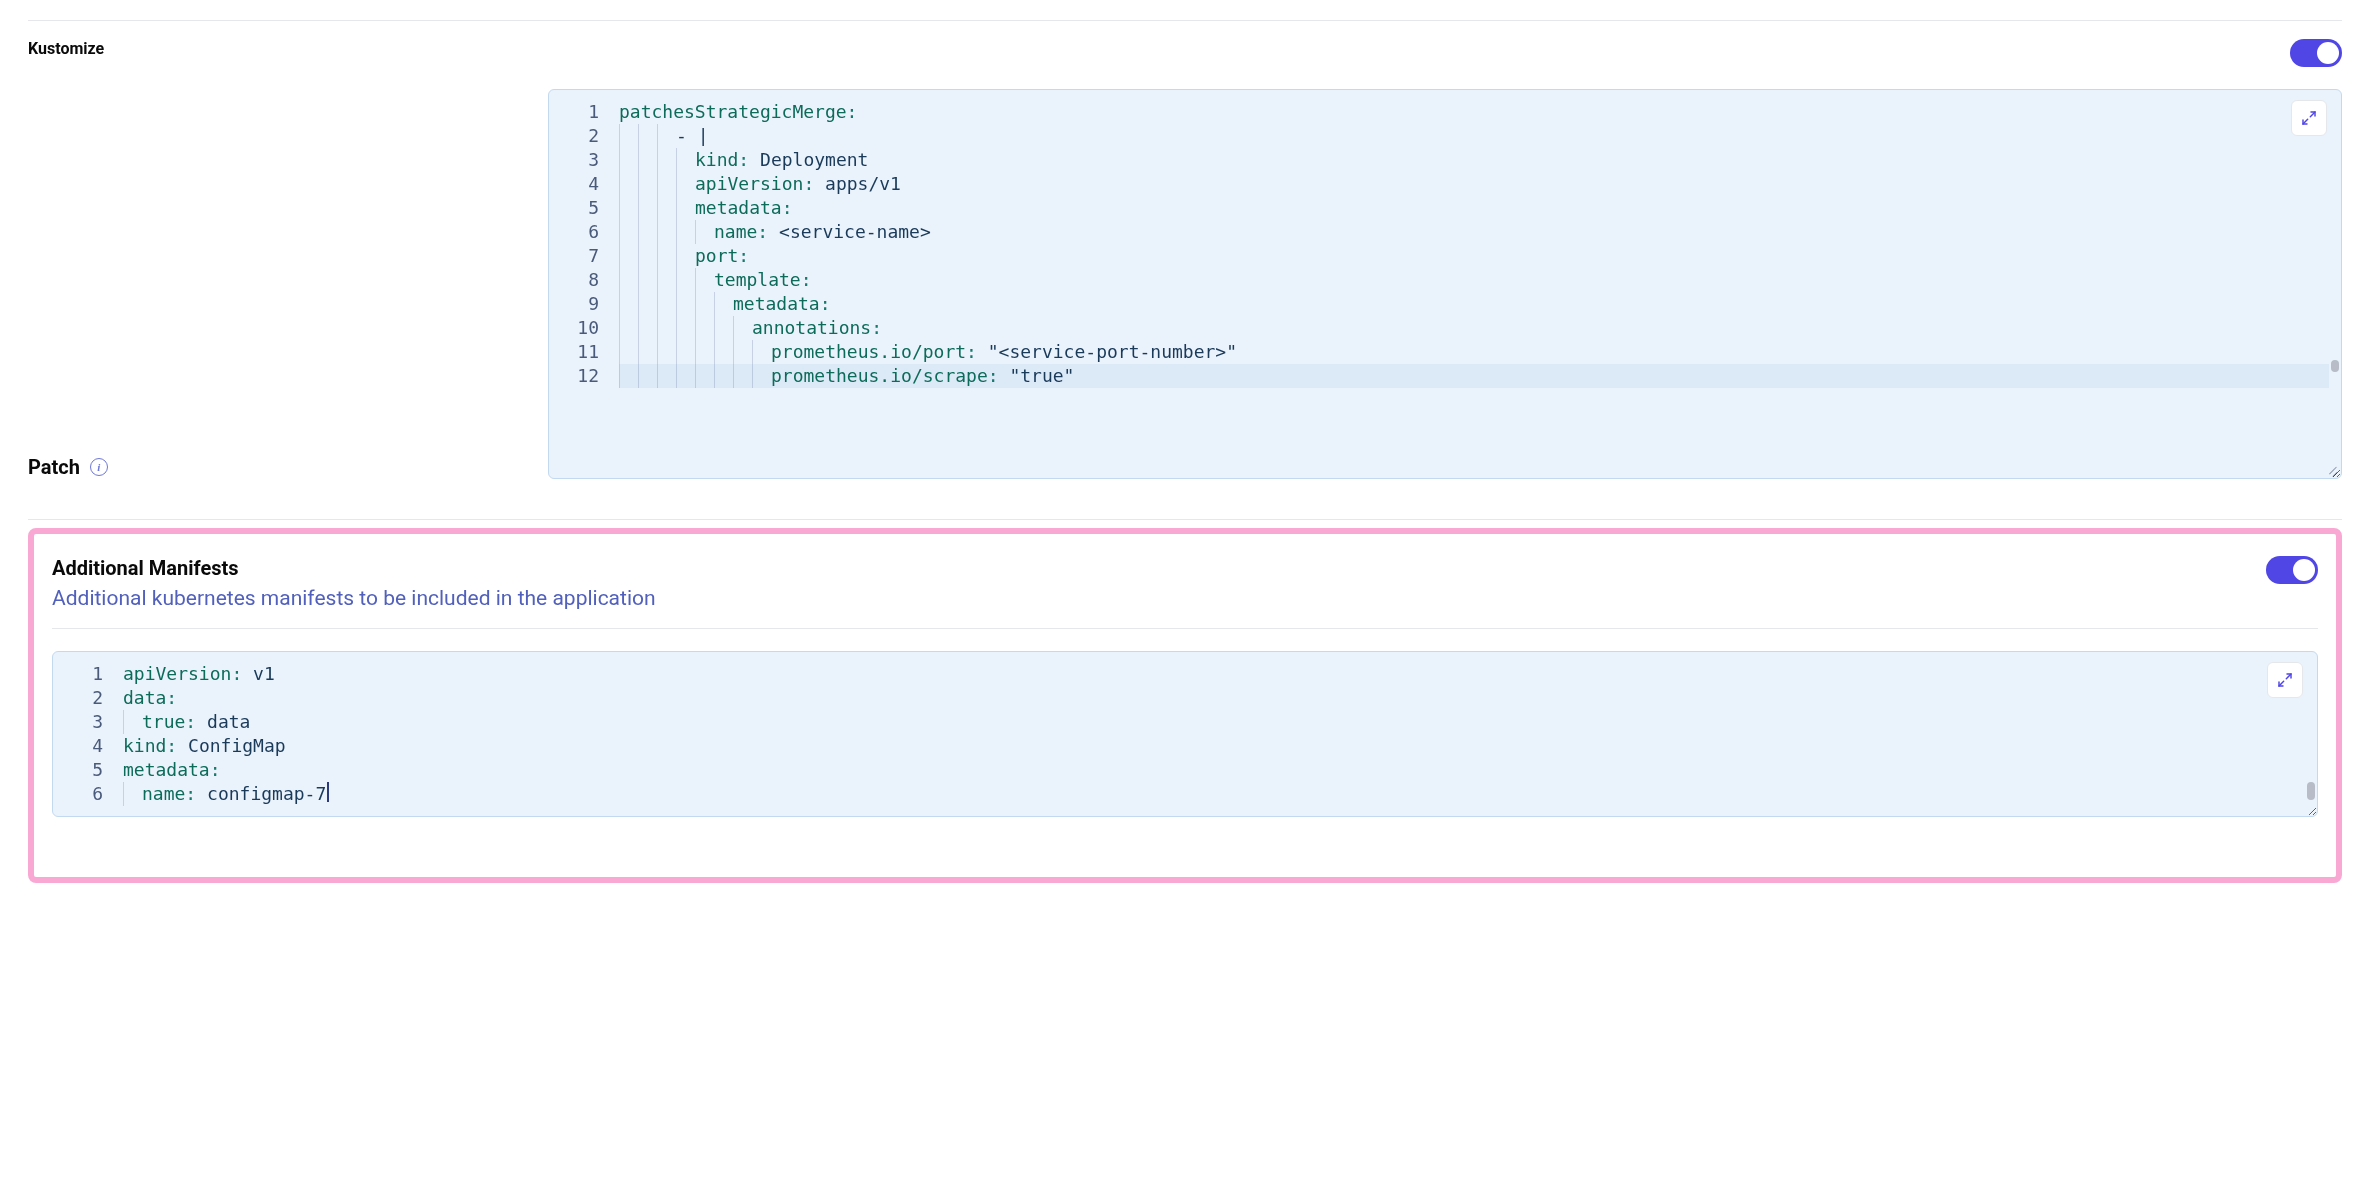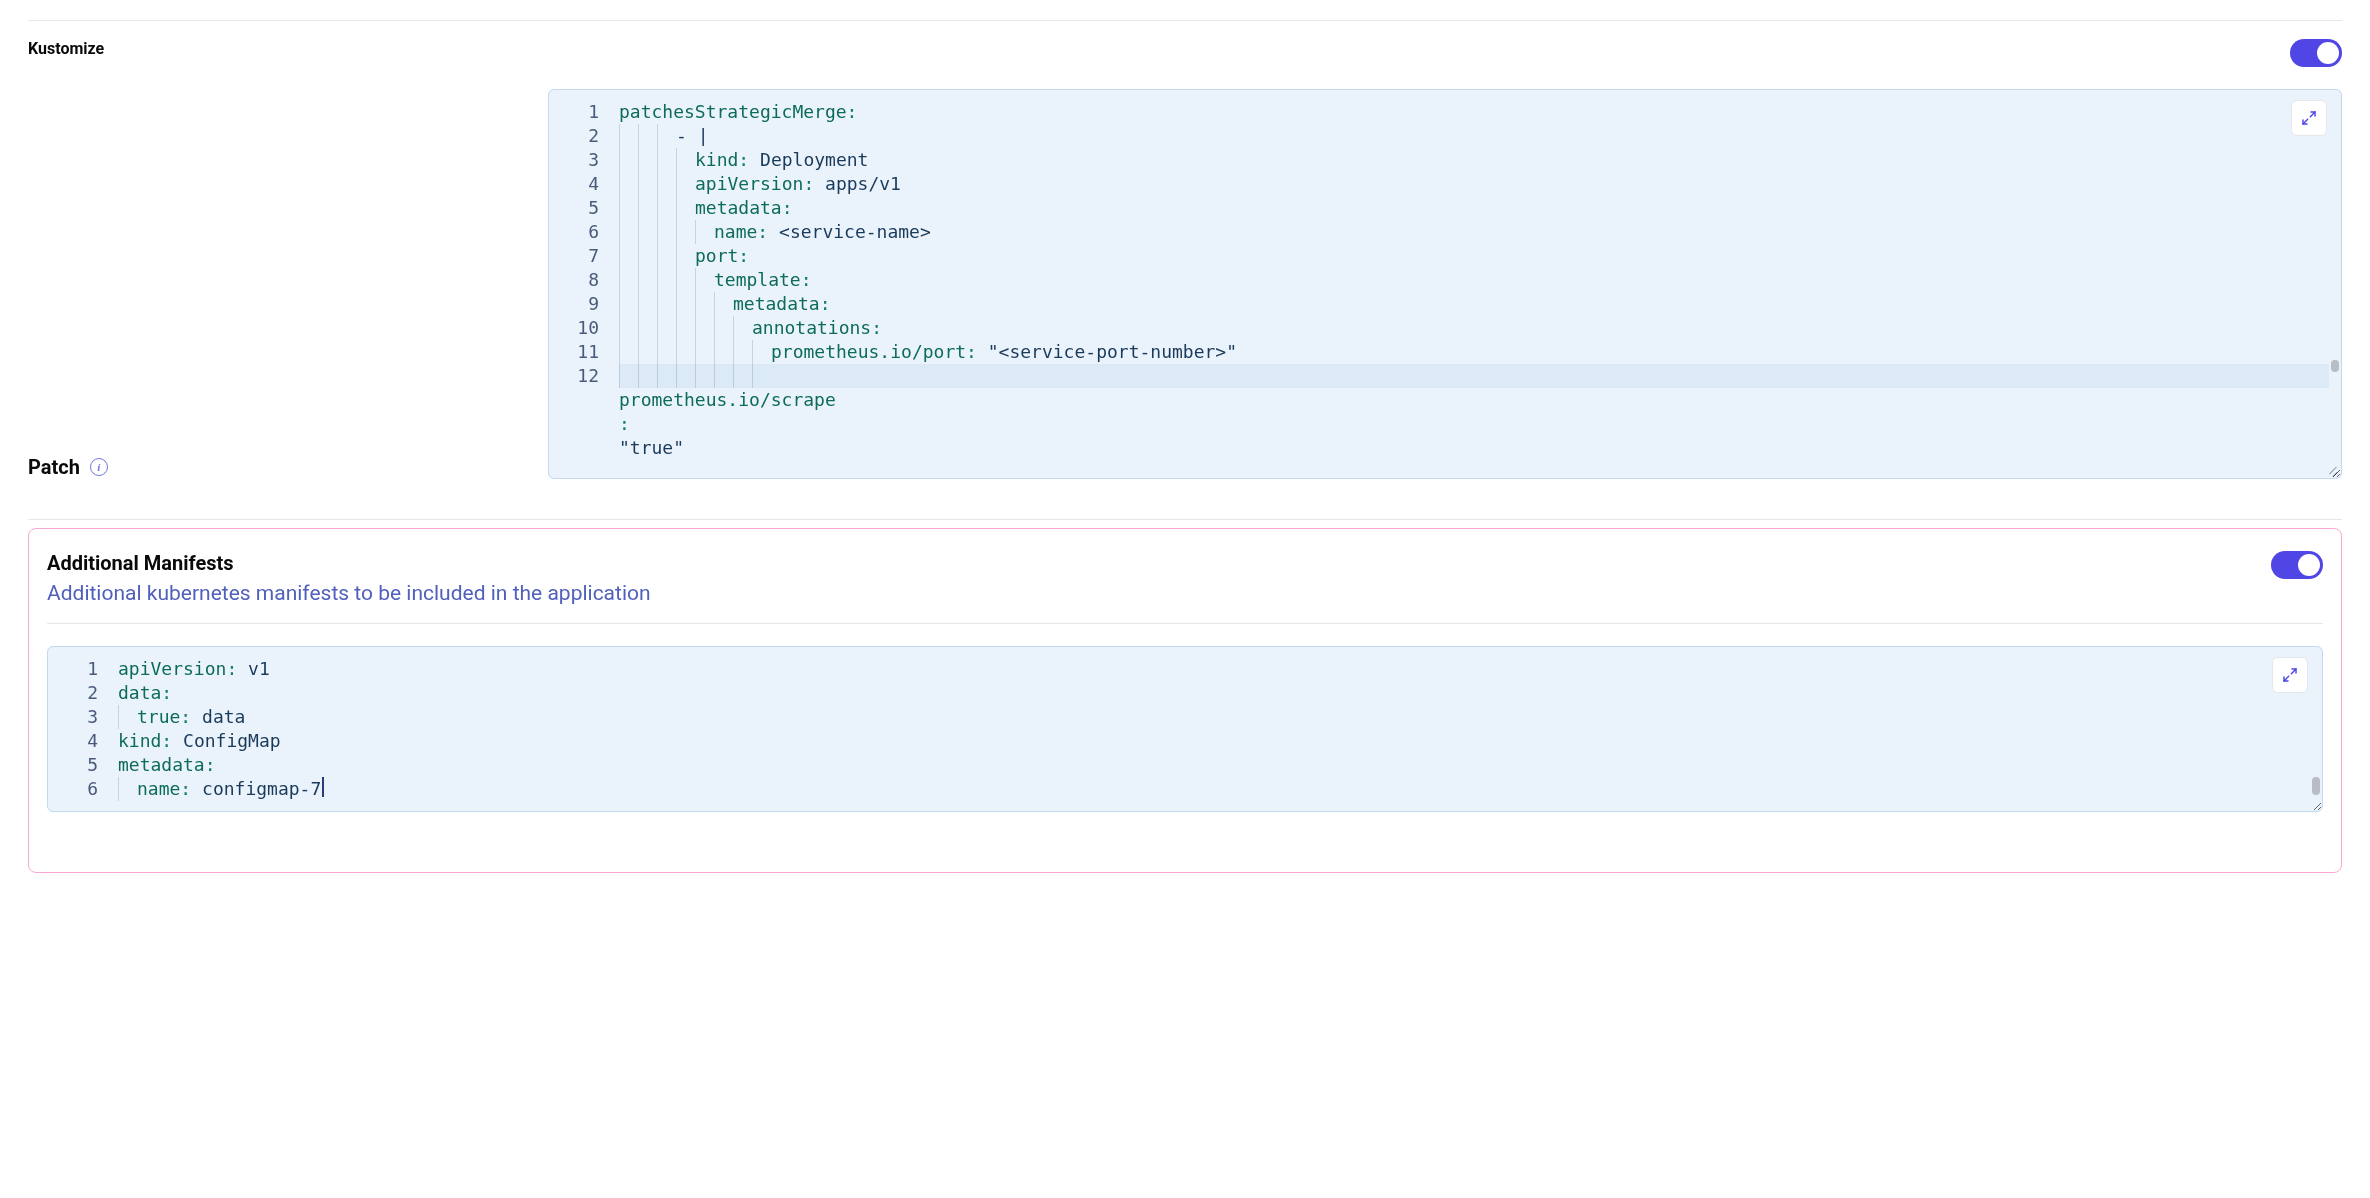--- a/index.html
+++ b/index.html
@@ -126,21 +126,21 @@
     flex: 1;
     padding: 10px 12px 10px 10px;
     position: relative;
   }
   .code-line {
     height: 24px;
     white-space: pre;
     display: flex;
     position: relative;
   }
-  .code-line.hl { background: #dceaf8; flex-direction: column; }
+  .code-line.hl { background: #dceaf8; }
   .indent-guides {
     position: relative;
     display: inline-block;
   }
   .guide {
     display: inline-block;
     width: 19px;
     height: 24px;
     border-left: 1px solid rgba(90,110,150,0.25);
     vertical-align: top;
@@ -151,21 +151,21 @@
   .tok-str   { color: #1a3a5a; }
   .tok-dash  { color: #1a3a5a; }
   .scroll-ind {
     position: absolute;
     right: 2px;
     width: 8px;
     background: #b7bcc6;
     border-radius: 4px;
   }
   .card {
-    border: 1px solid #f9a8d4;
+    border: 6px solid #f9a8d4;
     border-radius: 8px;
     padding: 22px 18px 60px 18px;
     margin-top: 8px;
     position: relative;
   }
   .card-header {
     display: flex;
     justify-content: space-between;
     align-items: flex-start;
     margin-bottom: 8px;

